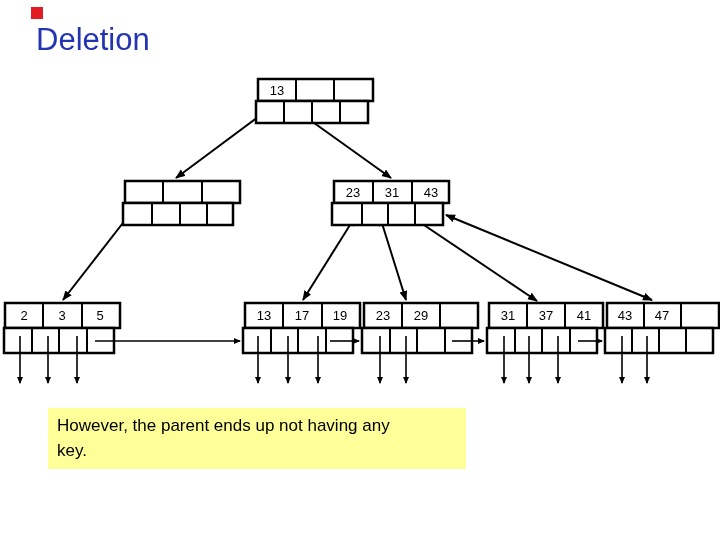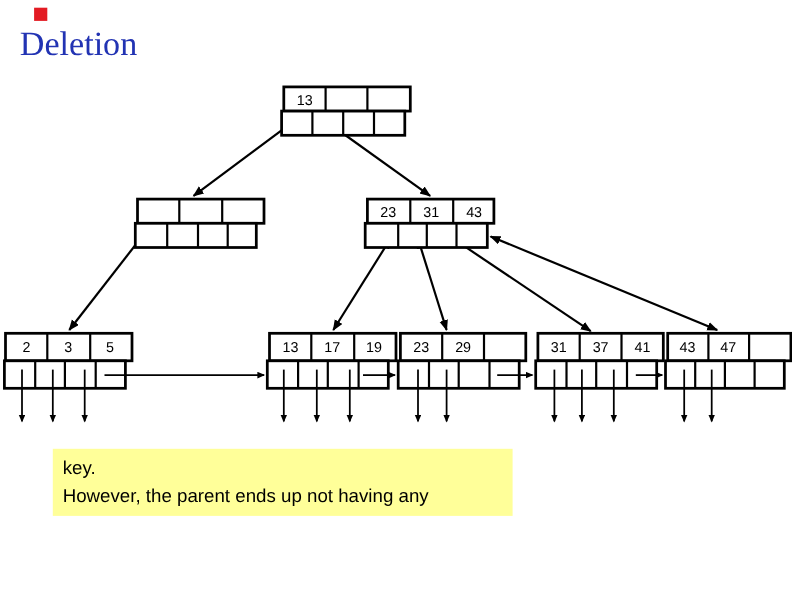--- a/index.html
+++ b/index.html
@@ -2,22 +2,22 @@
 <html><head>
 <meta charset="utf-8">
 <style>
   html,body{margin:0;padding:0;}
   body{
     width:720px;height:540px;position:relative;background:#ffffff;
     font-family:"Liberation Sans", sans-serif;overflow:hidden;
   }
   .bullet{position:absolute;left:31px;top:7px;width:12px;height:12px;background:#E31B23;}
   .title{
-    position:absolute;left:18px;top:22px;font-size:31px;color:#2233B3;
-    font-family:Liberation Serif, serif;letter-spacing:0px;text-align:right;
+    position:absolute;left:36px;top:22px;font-size:31px;color:#2233B3;
+    font-family:Liberation Sans, sans-serif;letter-spacing:0px;text-align:right;
   }
   svg.tree{position:absolute;left:0;top:0;}
   .note{
     position:absolute;left:48px;top:408px;width:400px;background:#FFFF99;
     padding:5px 9px 6px 9px;font-size:17px;line-height:25px;color:#000;
   }
   svg .node-rect{fill:#ffffff;stroke:#000000;stroke-width:2.5;}
   svg .cell-div{stroke:#000000;stroke-width:2;}
   svg .edge{stroke:#000000;stroke-width:2;fill:none;}
   svg .thin{stroke:#000000;stroke-width:1.6;fill:none;}
@@ -167,15 +167,15 @@
     <rect class="node-rect" x="605" y="328" width="108" height="25"></rect>
     <line class="cell-div" x1="632" y1="328" x2="632" y2="353"></line>
     <line class="cell-div" x1="659" y1="328" x2="659" y2="353"></line>
     <line class="cell-div" x1="686" y1="328" x2="686" y2="353"></line>
     <line class="thin" x1="622" y1="336" x2="622" y2="383" marker-end="url(#mE2)"></line>
     <line class="thin" x1="647" y1="336" x2="647" y2="383" marker-end="url(#mE2)"></line>
   </g>
 </svg>
 
 <div class="note" style="background: rgb(255, 255, 153);">
+  <div>However, the parent ends up not having any</div>
   <div>key.</div>
-  <div>However, the parent ends up not having any</div>
 </div>
 
 </body></html>

